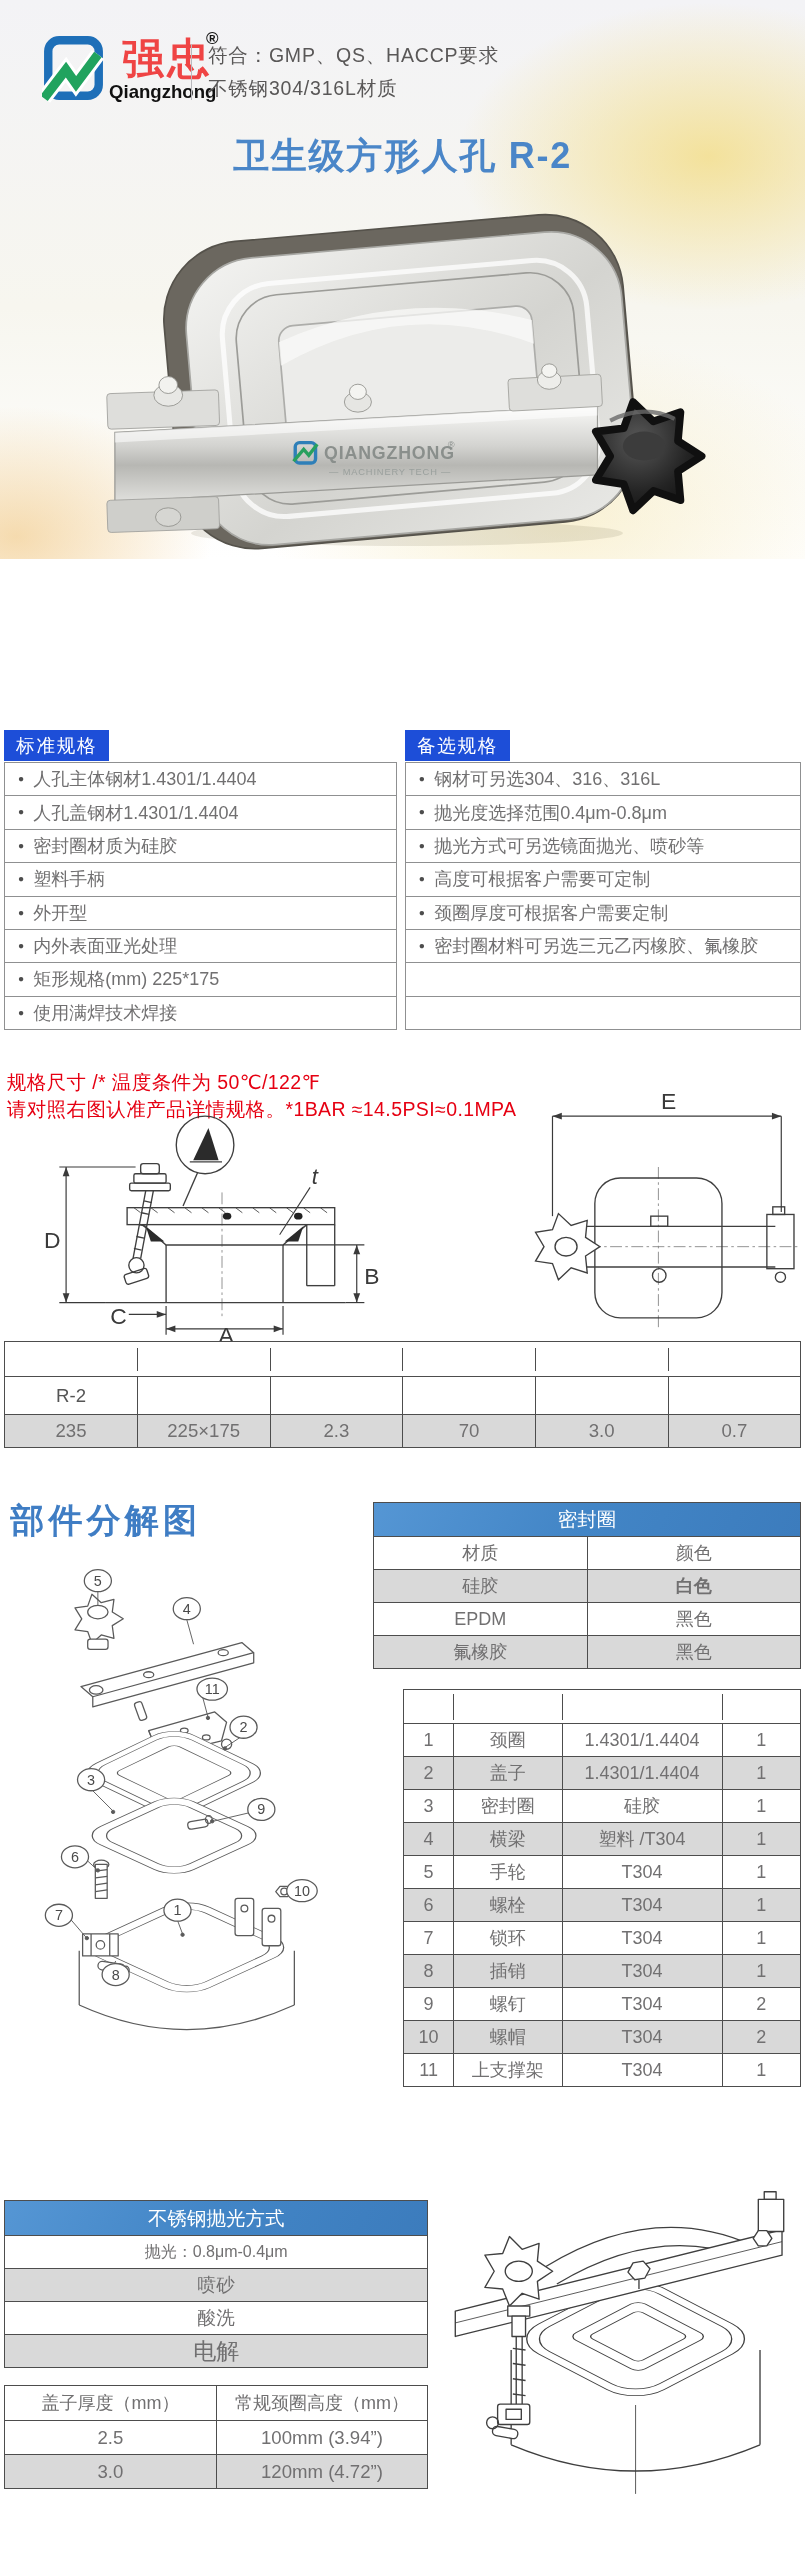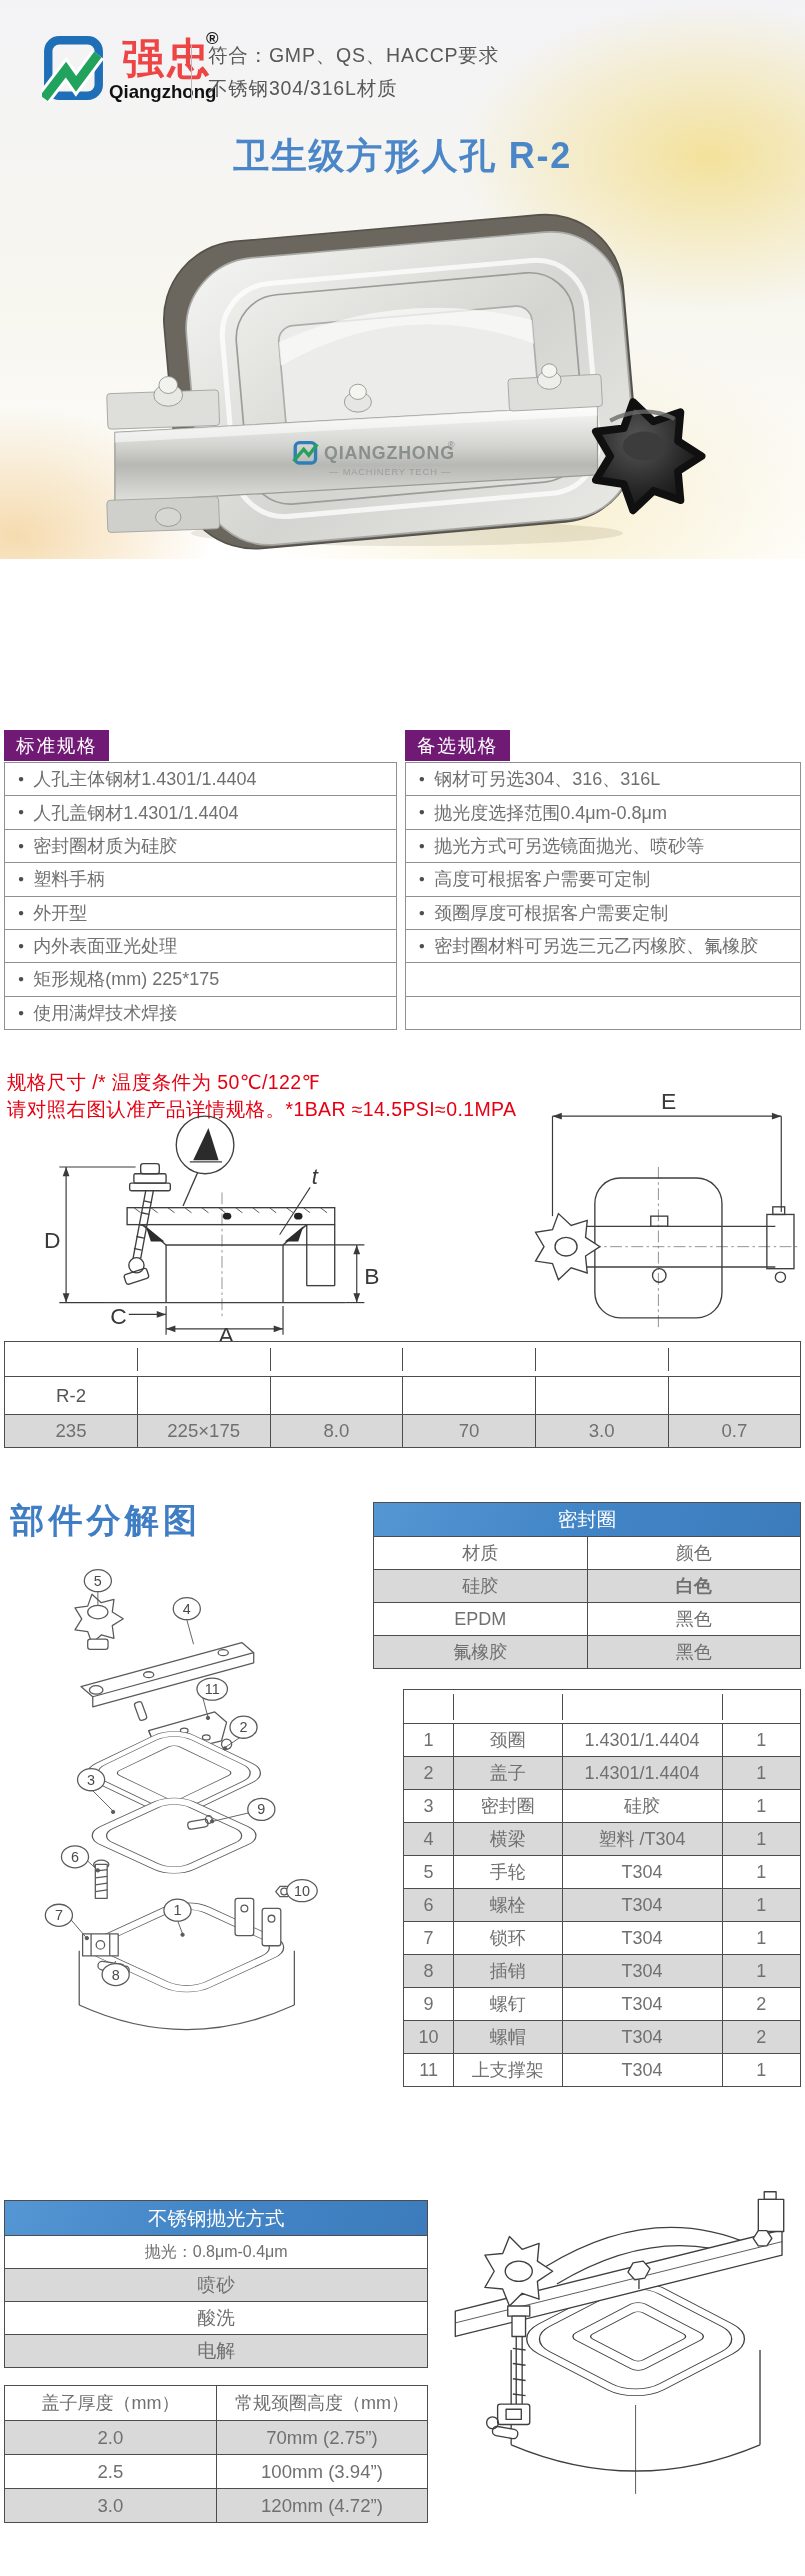--- a/index.html
+++ b/index.html
@@ -12,21 +12,21 @@
       radial-gradient(ellipse 424px 254px at 70% 92%, rgba(244,228,170,.5), rgba(244,228,170,0) 70%),
       linear-gradient(180deg,#f3f3f6 0%,#f7f6ef 55%,#ffffff 100%);}
   .abs{position:absolute;}
   .logo-cn{left:122px;top:30.5px;font-size:42px;font-weight:900;color:#ef4444;letter-spacing:3.4px;}
   .logo-reg{left:206px;top:29px;font-size:17px;color:#151515;font-weight:bold;}
   .logo-en{left:109px;top:81px;font-size:18.6px;font-weight:bold;color:#111;}
   .hdr-divider{left:191px;top:44px;width:0.8px;height:56px;background:#b9b9bd;}
   .slogan{left:208px;color:#595757;font-size:19.5px;letter-spacing:0.8px;}
   .page-title{left:0;right:0;top:132px;text-align:center;font-size:36px;font-weight:bold;
     color:#4a86c8;letter-spacing:1.7px;}
-  .spec-badge{width:105px;height:31px;background:#701a75;color:#fff;font-size:18.6px;
+  .spec-badge{width:105px;height:31px;background:#1d4ed8;color:#fff;font-size:18.6px;
     display:flex;align-items:center;justify-content:center;letter-spacing:1.7px;}
   .spec-list{background:transparent;border:0.8px solid #8f9091;box-sizing:border-box;
     display:flex;flex-direction:column;}
   .spec-row{flex:1;display:flex;align-items:center;padding-left:12.7px;box-sizing:border-box;
     border-top:0.8px solid #8f9091;font-size:18px;color:#717071;background:#fff;}
   .spec-row:first-child{border-top:none;}
   .bullet{font-size:10.2px;color:#4d4d4d;margin-right:9.3px;line-height:1;}
   .no-bullet .bullet{visibility:hidden;}
   .notice{left:6.8px;top:1069px;color:#e60012;font-size:19.5px;line-height:27px;letter-spacing:0.4px;}
   .tbl{box-sizing:border-box;border:1.7px solid #4d4d4d;background:#fff;display:flex;flex-direction:column;}
@@ -324,21 +324,21 @@
       <div class="tbl-cell" style="flex:1;font-size:18.6px;">R-2</div>
       <div class="tbl-cell" style="flex:1;"></div>
       <div class="tbl-cell" style="flex:1;"></div>
       <div class="tbl-cell" style="flex:1;"></div>
       <div class="tbl-cell" style="flex:1;"></div>
       <div class="tbl-cell" style="flex:1;"></div>
     </div>
     <div class="tbl-row alt" style="height:32px;">
       <div class="tbl-cell" style="flex:1;font-size:18.6px;">235</div>
       <div class="tbl-cell" style="flex:1;font-size:18.6px;">225×175</div>
-      <div class="tbl-cell" style="flex:1;font-size:18.6px;">8.0</div>
+      <div class="tbl-cell" style="flex:1;font-size:18.6px;">2.3</div>
       <div class="tbl-cell" style="flex:1;font-size:18.6px;">70</div>
       <div class="tbl-cell" style="flex:1;font-size:18.6px;">3.0</div>
       <div class="tbl-cell" style="flex:1;font-size:18.6px;">0.7</div>
     </div>
   </div>
 
   <div class="abs exploded-title">部件分解图</div>
 
   <svg class="abs" style="left:12.7px;top:1568px;" width="373" height="559" viewBox="0 0 440 660">
     <g stroke="#5a5a5a" stroke-width="1.5" fill="none" stroke-linejoin="round">
@@ -569,32 +569,28 @@
     <div class="tbl-row" style="height:32px;">
       <div class="tbl-cell" style="flex:1;font-size:16px;">抛光：0.8μm-0.4μm</div>
     </div>
     <div class="tbl-row alt" style="height:32px;">
       <div class="tbl-cell" style="flex:1;font-size:18.6px;">喷砂</div>
     </div>
     <div class="tbl-row" style="height:32px;text-align:right;">
       <div class="tbl-cell" style="flex:1;font-size:18.6px;">酸洗</div>
     </div>
     <div class="tbl-row alt" style="height:32px;">
-      <div class="tbl-cell" style="flex:1;font-size:19px;">电解</div>
+      <div class="tbl-cell" style="flex:1;font-size:23px;">电解</div>
     </div>
   </div>
 
   <div class="abs tbl" style="left:4.2px;top:2385px;width:424px;">
     <div class="tbl-row" style="height:34px;">
       <div class="tbl-cell" style="flex:1;">盖子厚度（mm）</div>
       <div class="tbl-cell" style="flex:1;">常规颈圈高度（mm）</div>
-    </div>
-    <div class="tbl-row alt" style="height:33px;">
-      <div class="tbl-cell" style="flex:1;font-size:18.6px;">2.0</div>
-      <div class="tbl-cell" style="flex:1;font-size:18.6px;">70mm (2.75”)</div>
     </div>
     <div class="tbl-row" style="height:33px;">
       <div class="tbl-cell" style="flex:1;font-size:18.6px;">2.5</div>
       <div class="tbl-cell" style="flex:1;font-size:18.6px;">100mm (3.94”)</div>
     </div>
     <div class="tbl-row alt" style="height:33px;">
       <div class="tbl-cell" style="flex:1;font-size:18.6px;">3.0</div>
       <div class="tbl-cell" style="flex:1;font-size:18.6px;">120mm (4.72”)</div>
     </div>
   </div>

